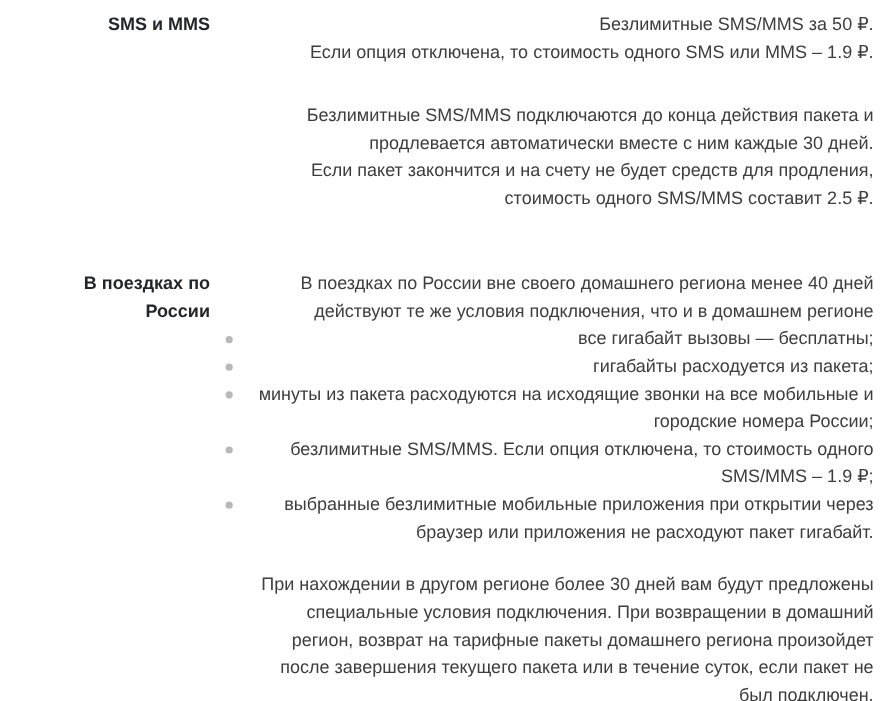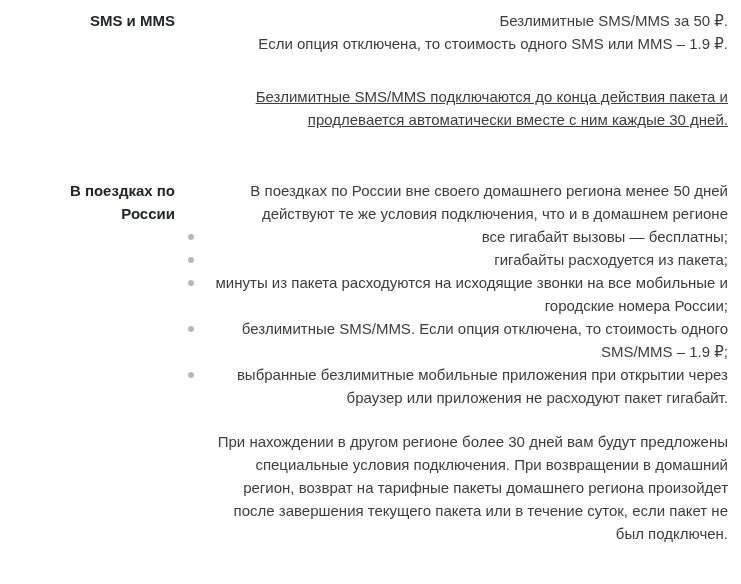--- a/index.html
+++ b/index.html
@@ -36,21 +36,20 @@
   .content {
     flex: 1;
     max-width: 543px;
   }
   .line {
     color: #3d3d3d;
     margin-left: 32px;
   }
   .spaced {
     margin-top: 30px;
-    text-decoration: underline;
   }
   .spaced-sm {
     margin-top: 21px;
   }
   .bullets {
     list-style: none;
   }
   .bullets li {
     position: relative;
     padding-left: 22px;
@@ -69,27 +68,28 @@
 <body>
 
 <main class="doc">
 
   <section class="row">
     <h3 class="label">SMS и MMS</h3>
     <div class="content">
       <p class="line">Безлимитные SMS/MMS за 50 ₽.</p>
       <p class="line">Если опция отключена, то стоимость одного SMS или MMS – 1.9 ₽.</p>
       <p class="line spaced">Безлимитные SMS/MMS подключаются до конца действия пакета и продлевается автоматически вместе с ним каждые 30 дней.</p>
+      <p class="line">Если пакет закончится и на счету не будет средств для продления, стоимость одного SMS/MMS составит 2.5 ₽.</p>
     </div>
   </section>
 
   <section class="row">
     <h3 class="label">В поездках по России</h3>
     <div class="content">
-      <p class="line">В поездках по России вне своего домашнего региона менее 50 дней действуют те же условия подключения, что и в домашнем регионе</p>
+      <p class="line">В поездках по России вне своего домашнего региона менее 40 дней действуют те же условия подключения, что и в домашнем регионе</p>
       <ul class="bullets">
         <li>
           <span class="dot"></span>
           <span>все гигабайт вызовы — бесплатны;</span>
         </li>
         <li>
           <span class="dot"></span>
           <span>гигабайты расходуется из пакета;</span>
         </li>
         <li>

